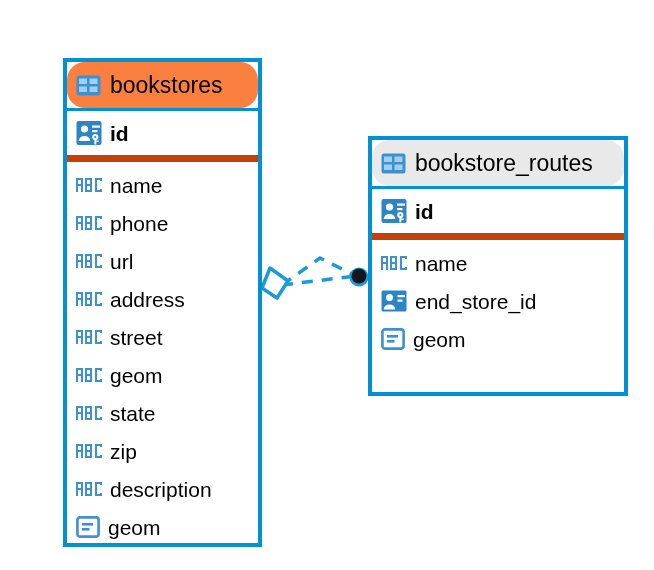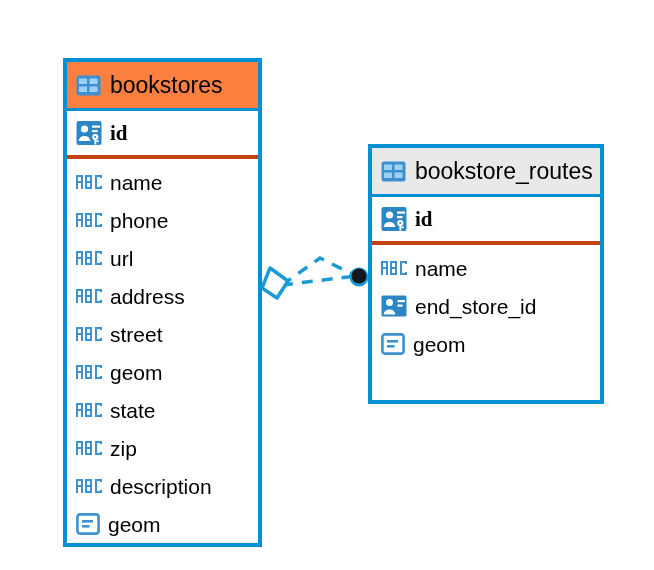--- a/index.html
+++ b/index.html
@@ -28,35 +28,35 @@
     background: #ffffff;
   }
 
   .entity-header {
     display: flex;
     align-items: center;
     box-sizing: border-box;
     height: 46px;
     padding: 0 9px;
     gap: 9px;
+    border-radius: 18px;
   }
   .entity-header.selected { background: #fb8040; }
   .entity-header.normal   { background: #e9e9e9; }
 
   .entity-title {
     font-size: 23px;
     color: #000000;
     line-height: 1;
     white-space: nowrap;
   }
 
   .pk-section {
-    border-bottom: 4px solid #c2410c;
+    border-bottom: 7px solid #c2410c;
     border-top: 3px solid #0090d4;
-    font-family: Liberation Serif, serif;
   }
 
   .field-row {
     display: flex;
     align-items: center;
     box-sizing: border-box;
     height: 38px;
     padding: 0 9px;
     gap: 8px;
   }
@@ -357,21 +357,21 @@
           <rect x="1.4" y="1.4" width="21.2" height="19.2" rx="2.5" fill="#ffffff" stroke="#3d91d1" stroke-width="2.6"></rect>
           <rect x="6" y="7" width="11" height="2.6" fill="#3d91d1"></rect>
           <rect x="6" y="12" width="7.5" height="2.6" fill="#3d91d1"></rect>
         </svg>
         <span class="field-name">geom</span>
       </div>
 
     </div>
   </div>
 
-  <div class="entity" style="left:368px; top:144px; width:236px; height:260px;">
+  <div class="entity" style="left:368px; top:136px; width:260px; height:260px;">
 
     <div class="entity-header normal">
       <svg class="icon table-icon" viewBox="0 0 25 21" xmlns="http://www.w3.org/2000/svg">
         <rect x="0.5" y="0.5" width="24" height="20" rx="2.5" fill="#3d91d1"></rect>
         <rect x="3" y="3.5" width="8" height="5.5" fill="#9fd0ef"></rect>
         <rect x="13.5" y="3.5" width="8" height="5.5" fill="#9fd0ef"></rect>
         <rect x="3" y="11.5" width="8" height="5.5" fill="#9fd0ef"></rect>
         <rect x="13.5" y="11.5" width="8" height="5.5" fill="#9fd0ef"></rect>
       </svg>
       <span class="entity-title">bookstore_routes</span>

